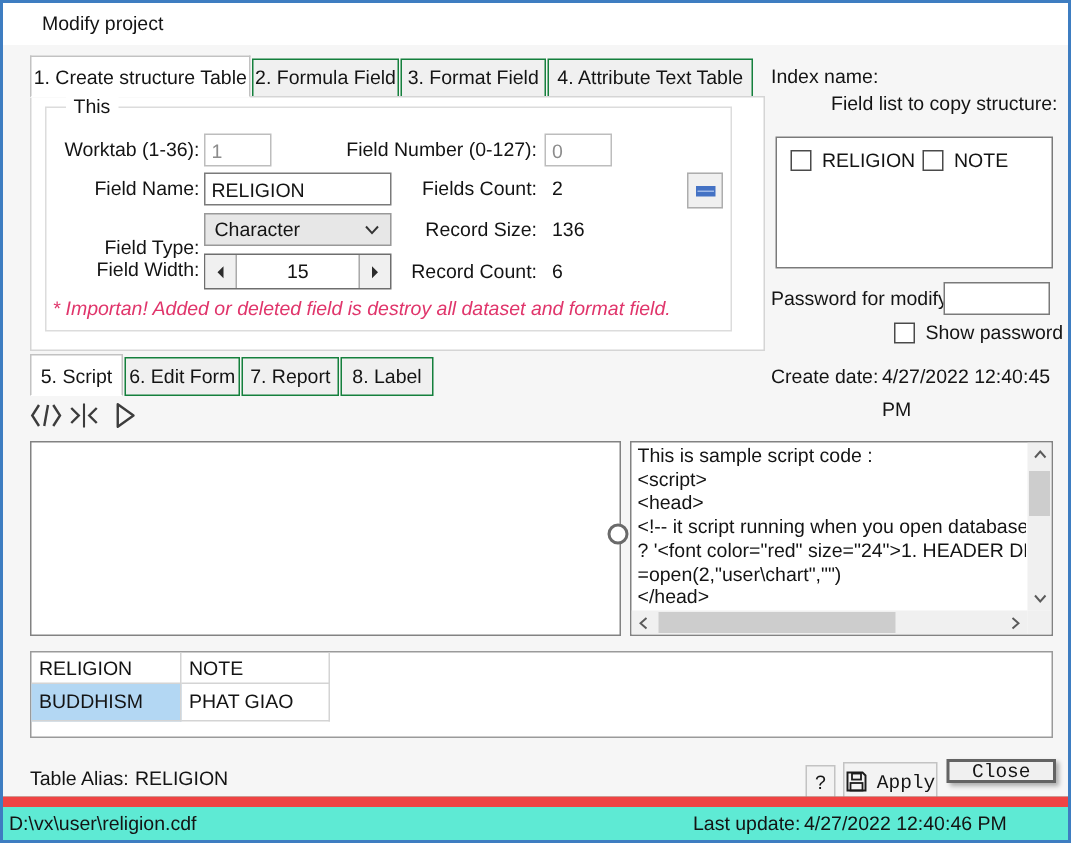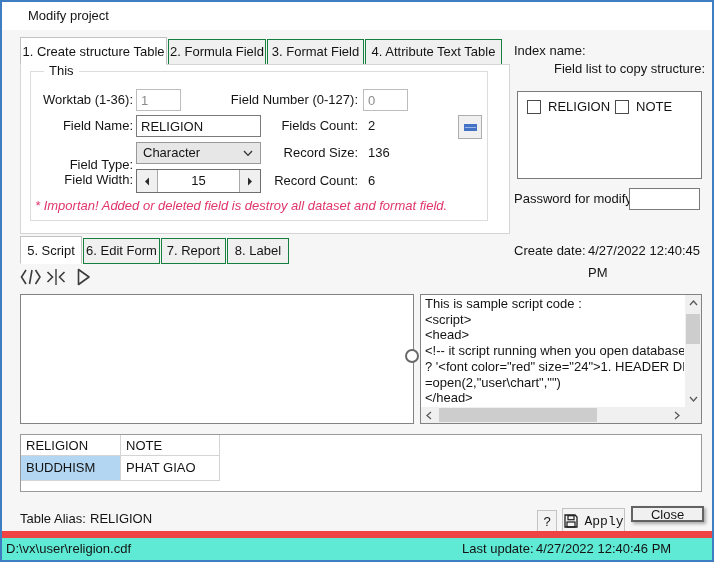--- a/index.html
+++ b/index.html
@@ -203,20 +203,24 @@
       <span class="cb"></span>
       <span>RELIGION</span>
     </div>
     <div class="cbitem" style="left:97px;">
       <span class="cb"></span>
       <span>NOTE</span>
     </div>
   </div>
   <div class="lbl" style="left:512px;top:186px;">Password for modify:</div>
   <input class="tb" type="text" style="left: 627px; top: 186px; width: 71px;" value="">
+  <div class="cbitem abs" style="left:594px;top:212px;">
+    <span class="cb"></span>
+    <span>Show password</span>
+  </div>
   <div class="lbl" style="left:512px;top:238px;">Create date:</div>
   <div class="lbl" style="left:586px;top:238px;">4/27/2022 12:40:45 PM</div>
 
   <div class="tab sel" style="left:18px;top:234px;width:62px;height:28px;line-height:27px;">5. Script</div>
   <div class="tab" style="left:81px;top:236px;width:77px;">6. Edit Form</div>
   <div class="tab" style="left:159px;top:236px;width:65px;">7. Report</div>
   <div class="tab" style="left:225px;top:236px;width:62px;">8. Label</div>
 
   <span class="toolicon" style="left:18px;">
     <svg width="22" height="18" viewBox="0 0 22 18">
@@ -300,20 +304,20 @@
   <button class="btn" style="left:560px;top:506px;width:63px;height:26px;font-family:Liberation Mono, monospace;">
     <span>
       <svg width="14" height="14" viewBox="0 0 14 14">
         <path d="M1 1 H11 L13 3 V13 H1 Z" stroke="#1c1c1c" stroke-width="1.3" fill="none"></path>
         <rect x="4" y="1.7" width="6" height="4" stroke="#1c1c1c" stroke-width="1.2" fill="none"></rect>
         <rect x="3" y="8" width="8" height="5" stroke="#1c1c1c" stroke-width="1.2" fill="none"></rect>
       </svg>
     </span>
     <span>Apply</span>
   </button>
-  <button class="btn btn-close" style="left:629px;top:504px;width:73px;height:16px;">Close</button>
+  <button class="btn btn-close" style="left:629px;top:504px;width:73px;height:16px;font-family:Liberation Mono, monospace;">Close</button>
 
   <div class="statusbar">
     <span class="abs" style="left:4px;">D:\vx\user\religion.cdf</span>
     <span class="abs" style="left:460px;">Last update:</span>
     <span class="abs" style="left:534px;">4/27/2022 12:40:46 PM</span>
   </div>
 </div>
 
 </body></html>

